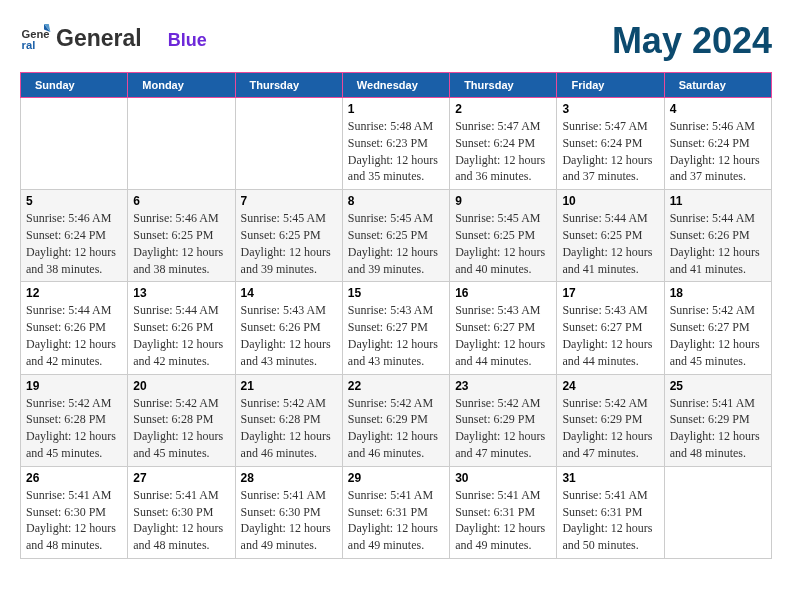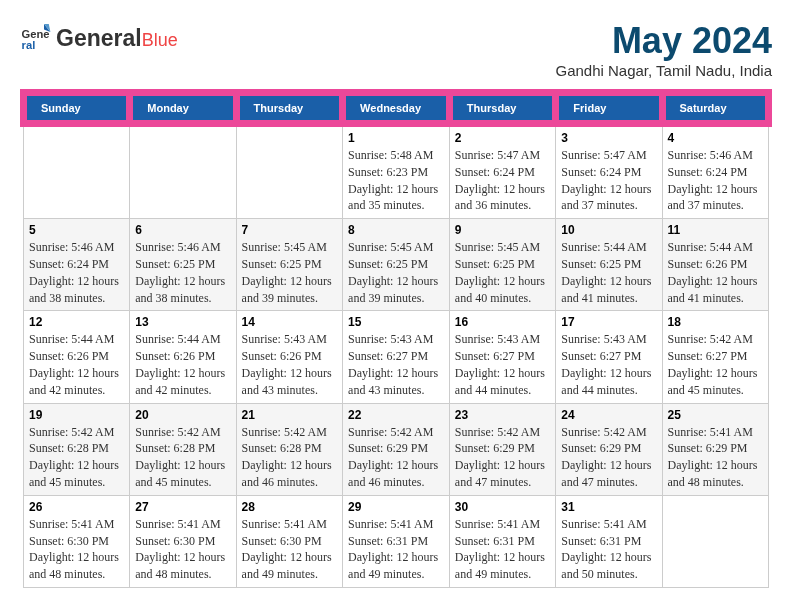--- a/index.html
+++ b/index.html
@@ -41,21 +41,21 @@
       width: 100%;
       border-collapse: collapse;
       font-size: 11px;
     }
     .calendar th {
       background-color: #1a5fa8;
       color: #fff;
       padding: 6px 14px;
       text-align: left;
       font-weight: bold;
-      border: 7px solid #ec4899;
+      border: 1px solid #ec4899;
     }
     .calendar td {
       border: 1px solid #ccc;
       vertical-align: top;
       padding: 4px 5px;
       width: 107px;
       min-height: 80px;
       background: #fff;
     }
     .calendar tr:nth-child(even) td {
@@ -82,27 +82,26 @@
 <div class="header">
   <div class="logo">
     <svg class="logo-icon" viewBox="0 0 40 40">
       <text x="2" y="22" font-size="14" font-weight="bold" fill="#333">Gene</text>
       <text x="2" y="36" font-size="14" font-weight="bold" fill="#1a5fa8">ral</text>
       <polygon points="30,5 38,15 30,12" fill="#1a5fa8"></polygon>
       <polygon points="30,5 38,15 36,5" fill="#5599cc"></polygon>
     </svg>
     <div>
       <div>
-        <span style="font-size:23px;font-weight:bold;color:#333;">General</span><span style="font-size:18px;font-weight:normal;color:#ef4444;">Blue</span>
+        <span style="font-size:23px;font-weight:bold;color:#333;">General</span><span style="font-size:18px;font-weight:bold;color:#6d28d9;margin-left:26px;">Blue</span>
       </div>
     </div>
   </div>
   <div class="title-area">
     <div class="month-title">May 2024</div>
-    <div class="location">Gandhi Nagar, Tamil Nadu, India</div>
   </div>
 </div>
 
 <table class="calendar">
   <thead>
     <tr>
     <th>Sunday</th>
         <th>Monday</th>
         <th>Thursday</th>
         <th>Wednesday</th>

